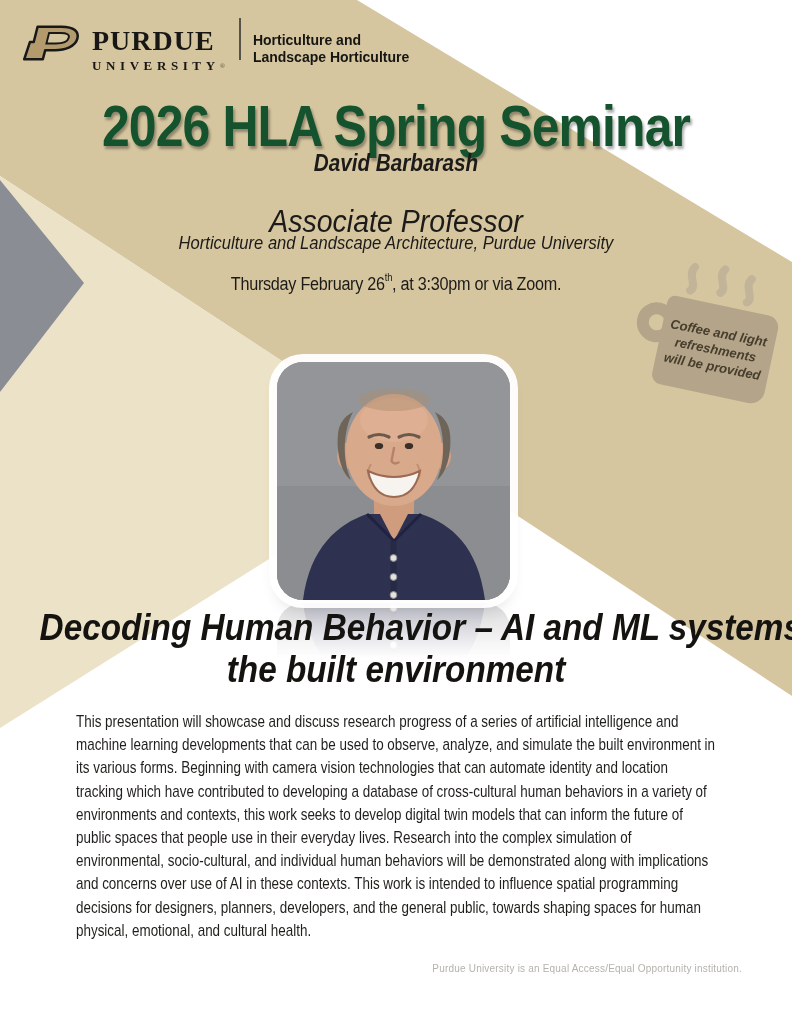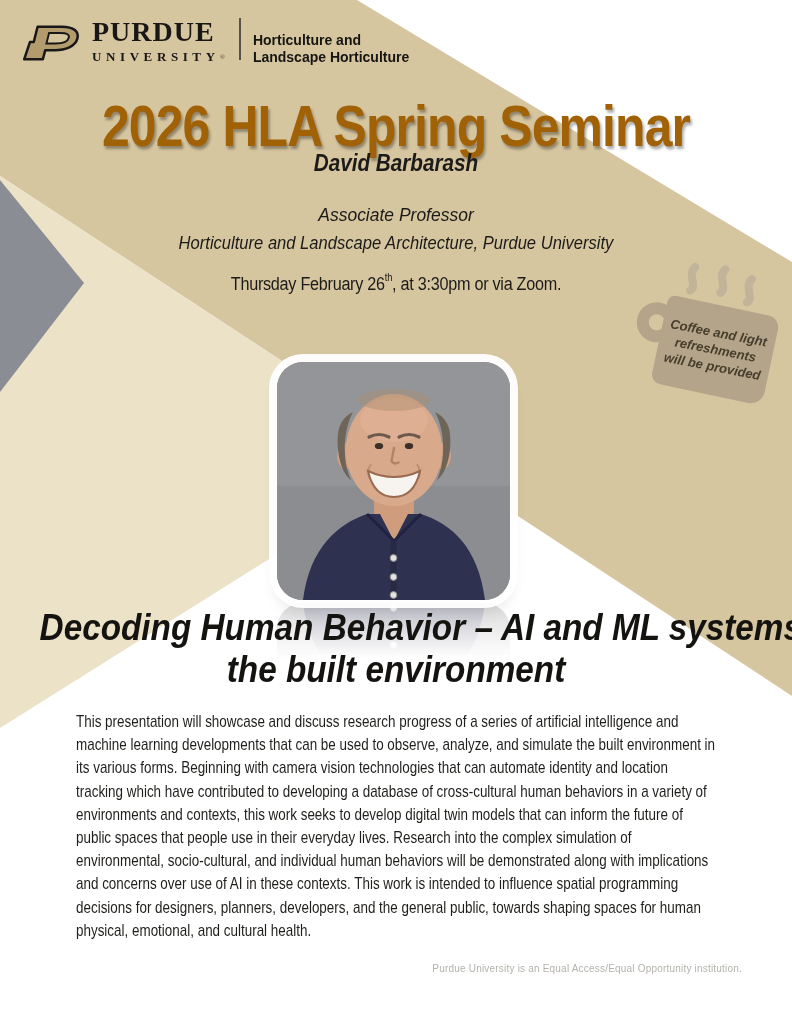--- a/index.html
+++ b/index.html
@@ -16,35 +16,35 @@
   }
   html,body{margin:0;padding:0;background:#fff;}
   .page{
     position:relative;width:792px;height:1024px;overflow:hidden;background:#fff;
     font-family:"Liberation Sans",sans-serif;color:var(--ink);
   }
   .bg{position:absolute;inset:0;z-index:0;}
   
   .brandbar{position:absolute;left:20px;top:16px;height:56px;z-index:3;display:flex;align-items:flex-start;}
   .p-logo{width:62px;height:46px;margin-top:4px;}
-  .wordmark{margin-left:10px;margin-top:2px;font-family:"Liberation Serif",serif;color:#181715;}
+  .wordmark{margin-left:10px;margin-top:11px;font-family:"Liberation Serif",serif;color:#181715;}
   .wordmark .big{font-size:28px;font-weight:bold;letter-spacing:1px;line-height:1;display:block;}
   .wordmark .small{font-size:13px;font-weight:bold;letter-spacing:4.6px;line-height:1;display:block;margin-top:4px;}
   .wordmark .reg{font-size:7px;letter-spacing:0;vertical-align:2px;color:#6b5f45;}
   .brand-divider{width:2px;height:42px;background:#57524a;margin:2px 12px 0 14px;}
   .dept{font-size:14px;font-weight:bold;line-height:1.22;margin-top:16px;color:#161512;}
   
   .heroline{position:absolute;left:0;right:0;text-align:center;z-index:3;white-space:nowrap;}
   .sx{display:block;transform-origin:50% 0;}
-  .main-title{top:92px;font-size:58px;font-weight:bold;letter-spacing:-1px;color:#a16207;
+  .main-title{top:92px;font-size:58px;font-weight:bold;letter-spacing:-1px;color:#14532d;
     text-shadow:2px 3px 3px rgba(0,0,0,.33);}
   .main-title .sx{transform:scaleX(.86);}
   .speaker{top:150px;font-size:23px;font-weight:bold;font-style:italic;}
   .speaker .sx{transform:scaleX(.9);}
-  .assoc{top:204px;font-size:19px;font-style:italic;}
+  .assoc{top:204px;font-size:31px;font-style:italic;}
   .assoc .sx{transform:scaleX(.92);}
   .affil{top:233px;font-size:18px;font-style:italic;}
   .affil .sx{transform:scaleX(.92);}
   .dateline{top:272px;font-size:18px;letter-spacing:-.3px;}
   .dateline .sx{transform:scaleX(.9);}
   .dateline sup{font-size:58%;vertical-align:9px;}
   
   .mug-group{position:absolute;left:636px;top:264px;width:152px;height:136px;z-index:3;
     transform:rotate(12deg);transform-origin:50% 50%;}
   .mug-handle{position:absolute;left:0;top:50px;width:16px;height:16px;border:12px solid var(--mug);border-radius:50%;}

